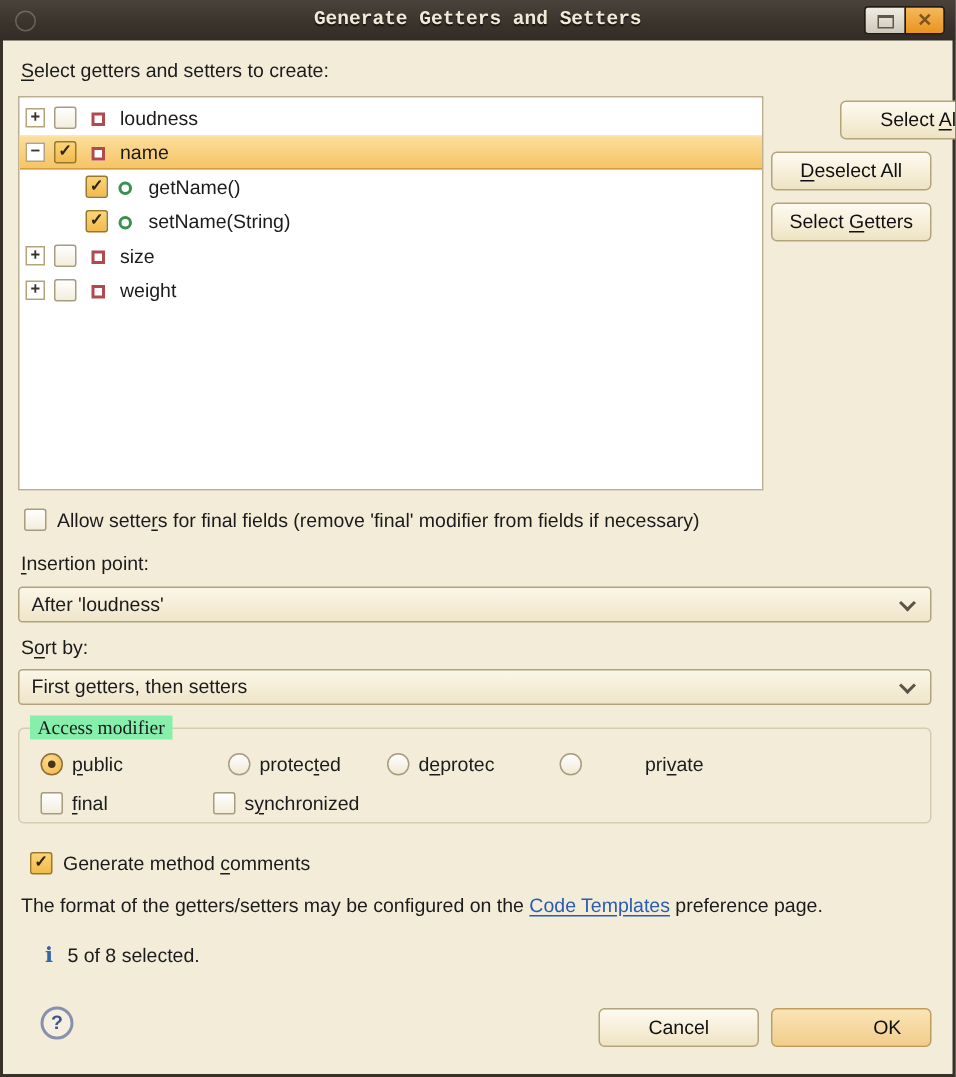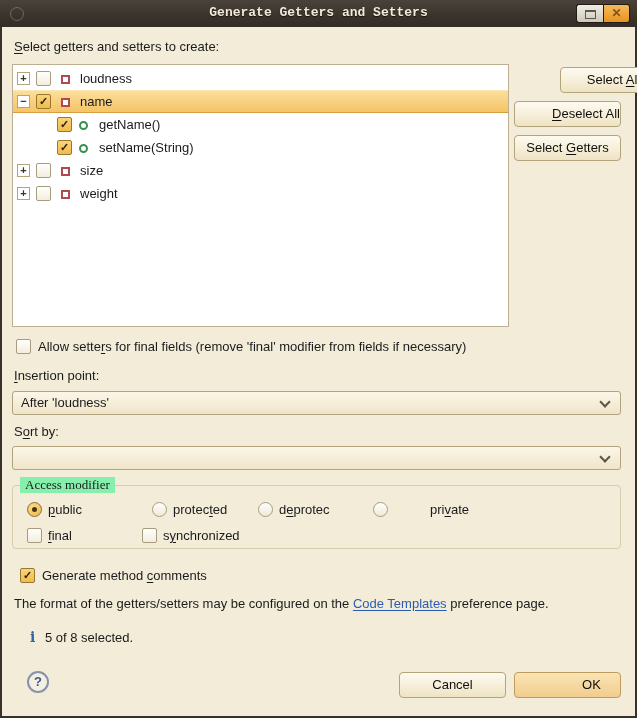--- a/index.html
+++ b/index.html
@@ -140,36 +140,37 @@
       <div class="trow" style="top:117px;">
         <span class="expander">+</span>
         <span class="cb" style="left:23px;"><span class="cbmark">✓</span></span>
         <span class="ficon" style="left:48px;"></span>
         <span class="tlabel" style="left:67px;">weight</span>
       </div>
 
     </div>
 
     <div class="gbtn side-btn" style="top:40px;margin-left:46px;"><span>Select </span><span class="u">A</span><span>ll</span></div>
-    <div class="gbtn side-btn" style="top:74px;text-align:right;"><span class="u">D</span><span>eselect All</span></div>
+    <div class="gbtn side-btn" style="top:74px;"><span class="u">D</span><span>eselect All</span></div>
     <div class="gbtn side-btn" style="top:108px;"><span>Select </span><span class="u">G</span><span>etters</span></div>
 
     <div>
       <span class="fcb" style="left:14px;top:312px;"><span class="cbmark">✓</span></span>
       <span class="abs lbl" style="left:36px;top:312px;"><span>Allow sette</span><span class="u">r</span><span>s for final fields (remove 'final' modifier from fields if necessary)</span></span>
     </div>
 
     <div class="abs lbl" style="left:12px;top:341px;"><span class="u">I</span><span>nsertion point:</span></div>
     <div class="combo" style="top:364px;">
       <span>After 'loudness'</span>
       <span class="chev"></span>
     </div>
 
     <div class="abs lbl" style="left:12px;top:397px;"><span>S</span><span class="u">o</span><span>rt by:</span></div>
     <div class="combo" style="top:419px;">
+      <span>First getters, then setters</span>
       <span class="chev"></span>
     </div>
 
     <div class="frame"></div>
     <div class="frame-legend abs">Access modifier</div>
 
     <div>
       <span class="radio selected" style="left:25px;top:475px;"></span>
       <span class="abs lbl" style="left:46px;top:475px;"><span class="u">p</span><span>ublic</span></span>
     </div>

